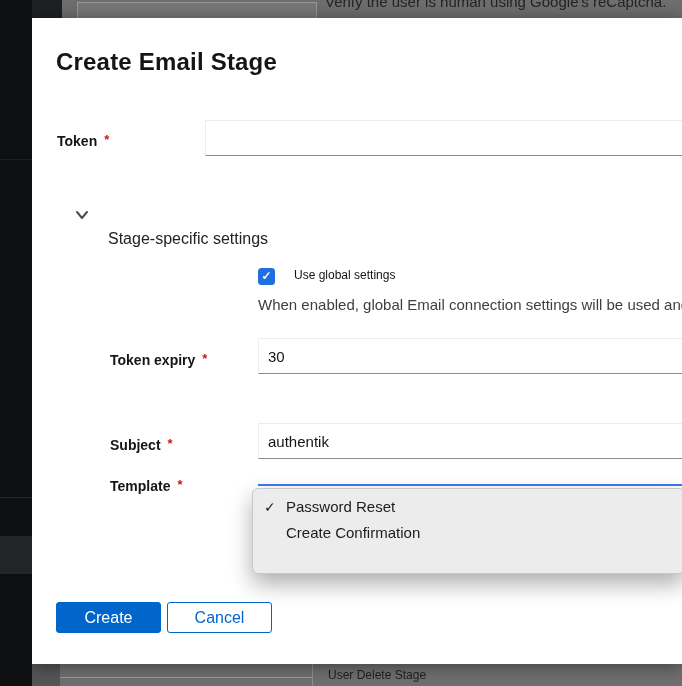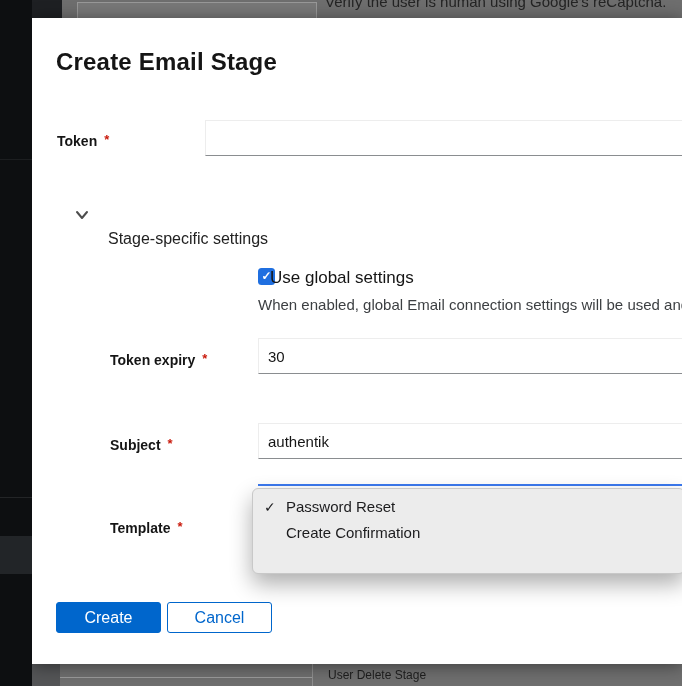--- a/index.html
+++ b/index.html
@@ -37,29 +37,29 @@
     font-family:"Liberation Sans",sans-serif;font-size:15px;color:#151515;padding:0 0 0 9px;outline:none;
   }
   .lbl-name{left:25px;top:115px;}
   .inp-name{left:173px;top:102px;}
   .chev{position:absolute;left:43px;top:188px;width:14px;height:10px;cursor:pointer;}
   .section-label{position:absolute;left:76px;top:184px;font-size:16px;color:#222;white-space:nowrap;margin-top:28px;}
   .checkbox{
     position:absolute;left:226px;top:250px;width:17px;height:17px;border-radius:3.5px;
     background:#1f6fe0;color:#fff;font-size:12px;font-weight:700;line-height:17px;text-align:center;cursor:pointer;
   }
-  .cb-label{position:absolute;left:238px;top:250px;font-size:17px;color:#151515;white-space:nowrap;cursor:pointer;}
+  .cb-label{position:absolute;left:262px;top:250px;font-size:12px;color:#151515;white-space:nowrap;cursor:pointer;}
   .help{position:absolute;font-size:15px;color:#3c3f42;white-space:nowrap;}
   .help1{left:226px;top:278px;}
   .lbl-token{left:78px;top:334px;}
   .inp-token{left:226px;top:320px;}
   .help2{left:226px;top:365px;font-size:14.5px;}
   .lbl-subject{left:78px;top:419px;}
   .inp-subject{left:226px;top:405px;}
-  .lbl-template{left:78px;top:502px;}
+  .lbl-template{left:78px;top:460px;}
   .select-focus-line{position:absolute;left:226px;top:466px;right:0;height:2px;background:#3b79ef;}
   
   .dropdown{
     position:absolute;left:220px;top:470px;right:-3px;height:86px;background:#ececec;
     border:1px solid #c8c8c8;border-radius:6px;box-sizing:border-box;
     box-shadow:0 10px 22px rgba(0,0,0,.32);padding-top:5px;z-index:5;
   }
   .dd-row{position:relative;height:26px;line-height:26px;font-size:15px;color:#1c1c1e;white-space:nowrap;cursor:pointer;}
   .dd-check{position:absolute;left:11px;top:0;width:16px;font-size:14px;color:#1c1c1e;}
   .dd-text{position:absolute;left:33px;top:0;}

